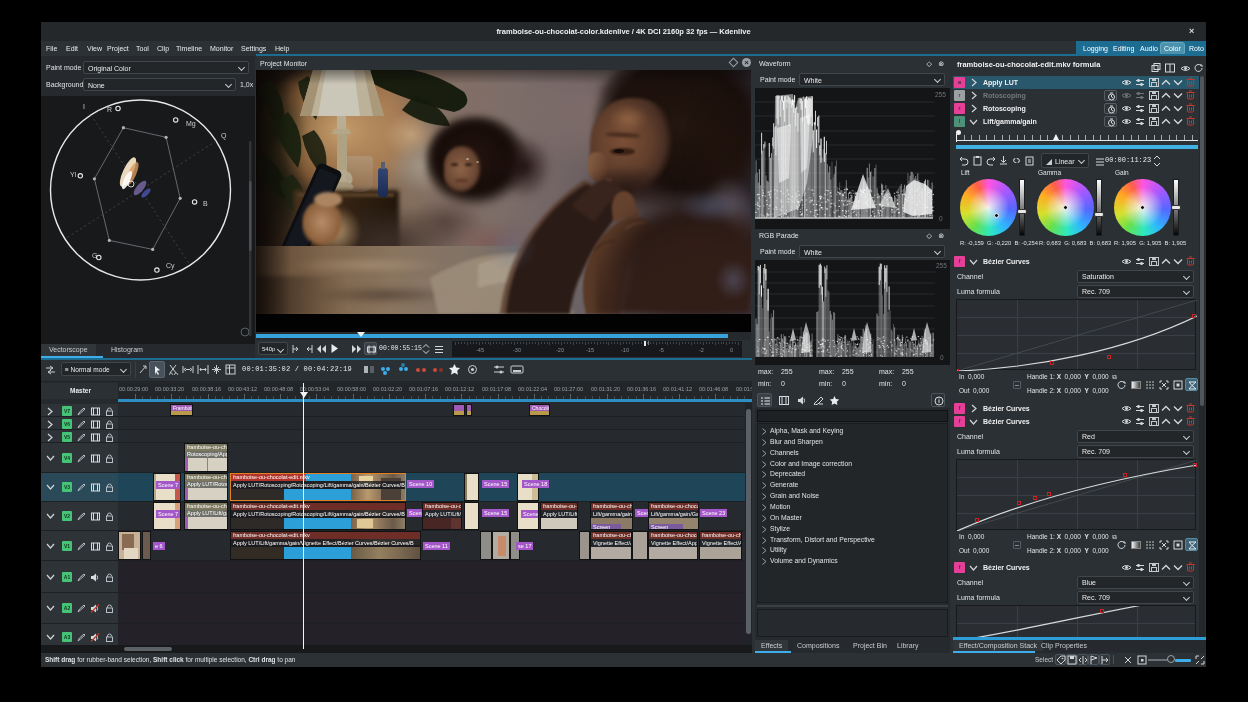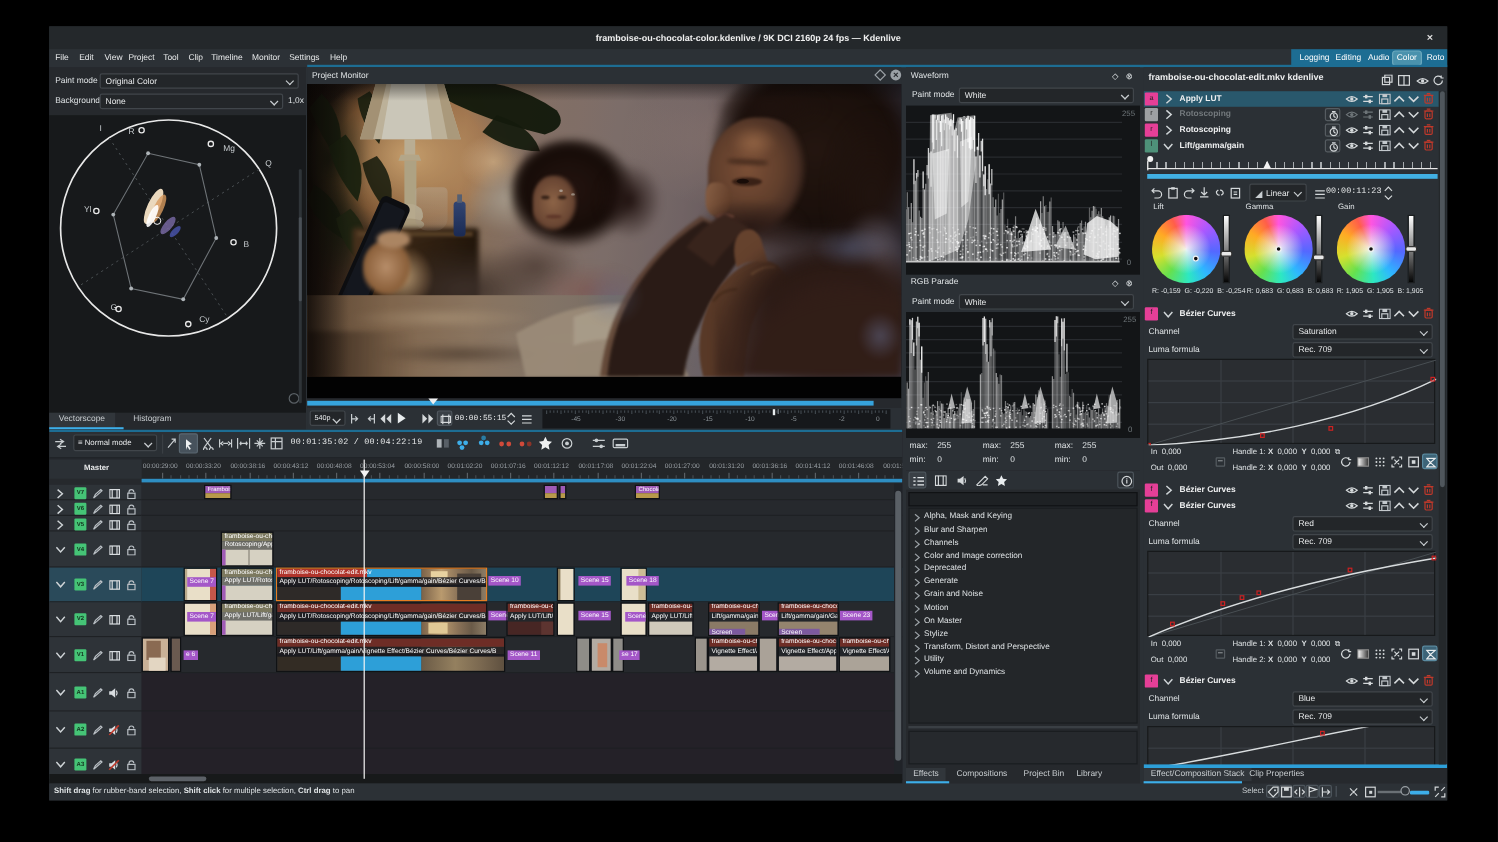--- a/index.html
+++ b/index.html
@@ -39,21 +39,21 @@
   .fxbadge{position:absolute;left:1px;top:1px;width:11px;height:11px;border-radius:1px;font-size:6px;text-align:center;line-height:11px;color:#222;}
   .fxname{position:absolute;left:30px;top:3px;font-size:7px;font-weight:bold;color:#eff0f1;}
   .srow{position:absolute;font-size:7px;color:#dfe3e5;}
   .scombo{position:absolute;left:124px;width:117px;height:13px;background:#232629;border:1px solid #41464b;border-radius:2px;color:#e8eaeb;font-size:7px;}
   .curve{position:absolute;left:3px;width:240px;background:#2a2d31;border:1px solid #17191b;}
   .gline{position:absolute;background:#3a3f45;}
 </style></head>
 <body>
 <div id="win">
   <div class="abs" id="titlebar">
-      <div class="t abs">framboise-ou-chocolat-color.kdenlive / 9K DCI 2160p 24 fps — Kdenlive</div>
+      <div class="t abs">framboise-ou-chocolat-color.kdenlive / 4K DCI 2160p 32 fps — Kdenlive</div>
     <div class="abs" style="right:8px;top:5px;width:9px;height:9px;color:#ddd;font-size:9px;line-height:9px;font-weight:bold;">×</div>
   </div>
   <div class="abs" id="menubar">
     <span style="left:5px;">File</span>
       <span style="left:25px;">Edit</span>
       <span style="left:46px;">View</span>
       <span style="left:66px;">Project</span>
       <span style="left:95px;">Tool</span>
       <span style="left:116px;">Clip</span>
       <span style="left:135px;">Timeline</span>
@@ -1710,21 +1710,21 @@
     </div>
   <div class="abs tabbar" style="left:714px;top:618px;width:195px;height:13px;background:#26292d;">
     <div class="abs tab tabact" style="left:0;top:0;height:11px;padding:2px 6px 0;">Effects</div>
     <div class="abs tab" style="left:36px;top:0;height:11px;padding:2px 6px 0;">Compositions</div>
     <div class="abs tab" style="left:92px;top:0;height:11px;padding:2px 6px 0;">Project Bin</div>
     <div class="abs tab" style="left:136px;top:0;height:11px;padding:2px 6px 0;">Library</div>
     <div class="abs blueul" style="left:0;top:11px;width:36px;"></div>
   </div>
 
   <div class="abs" id="stack" style="left:912px;top:34px;width:253px;height:584px;background:#2b3035;overflow:hidden;">
-      <div class="abs" style="left:4px;top:4px;font-size:7.5px;font-weight:bold;color:#eff0f1;">framboise-ou-chocolat-edit.mkv kdenlive</div>
+      <div class="abs" style="left:4px;top:4px;font-size:7.5px;font-weight:bold;color:#eff0f1;">framboise-ou-chocolat-edit.mkv formula</div>
       <div class="abs" style="left:198px;top:3px;width:10px;height:10px;"><svg width="10" height="10">
           <rect x="1" y="2.5" width="6" height="6" fill="none" stroke="#d4d8da"></rect>
           <rect x="3" y="0.5" width="6" height="6" fill="none" stroke="#d4d8da"></rect>
         </svg></div>
       <div class="abs" style="left:212px;top:3px;width:10px;height:10px;"><svg width="10" height="10">
           <rect x="0.5" y="1" width="9" height="8" fill="none" stroke="#d4d8da"></rect>
           <path d="M5 1v8" stroke="#d4d8da"></path>
         </svg></div>
       <div class="abs" style="left:227px;top:3px;width:10px;height:10px;"><svg width="11" height="9">
           <path d="M1 4.5Q5.5 0.5 10 4.5Q5.5 8.5 1 4.5Z" fill="none" stroke="#d4d8da"></path>

